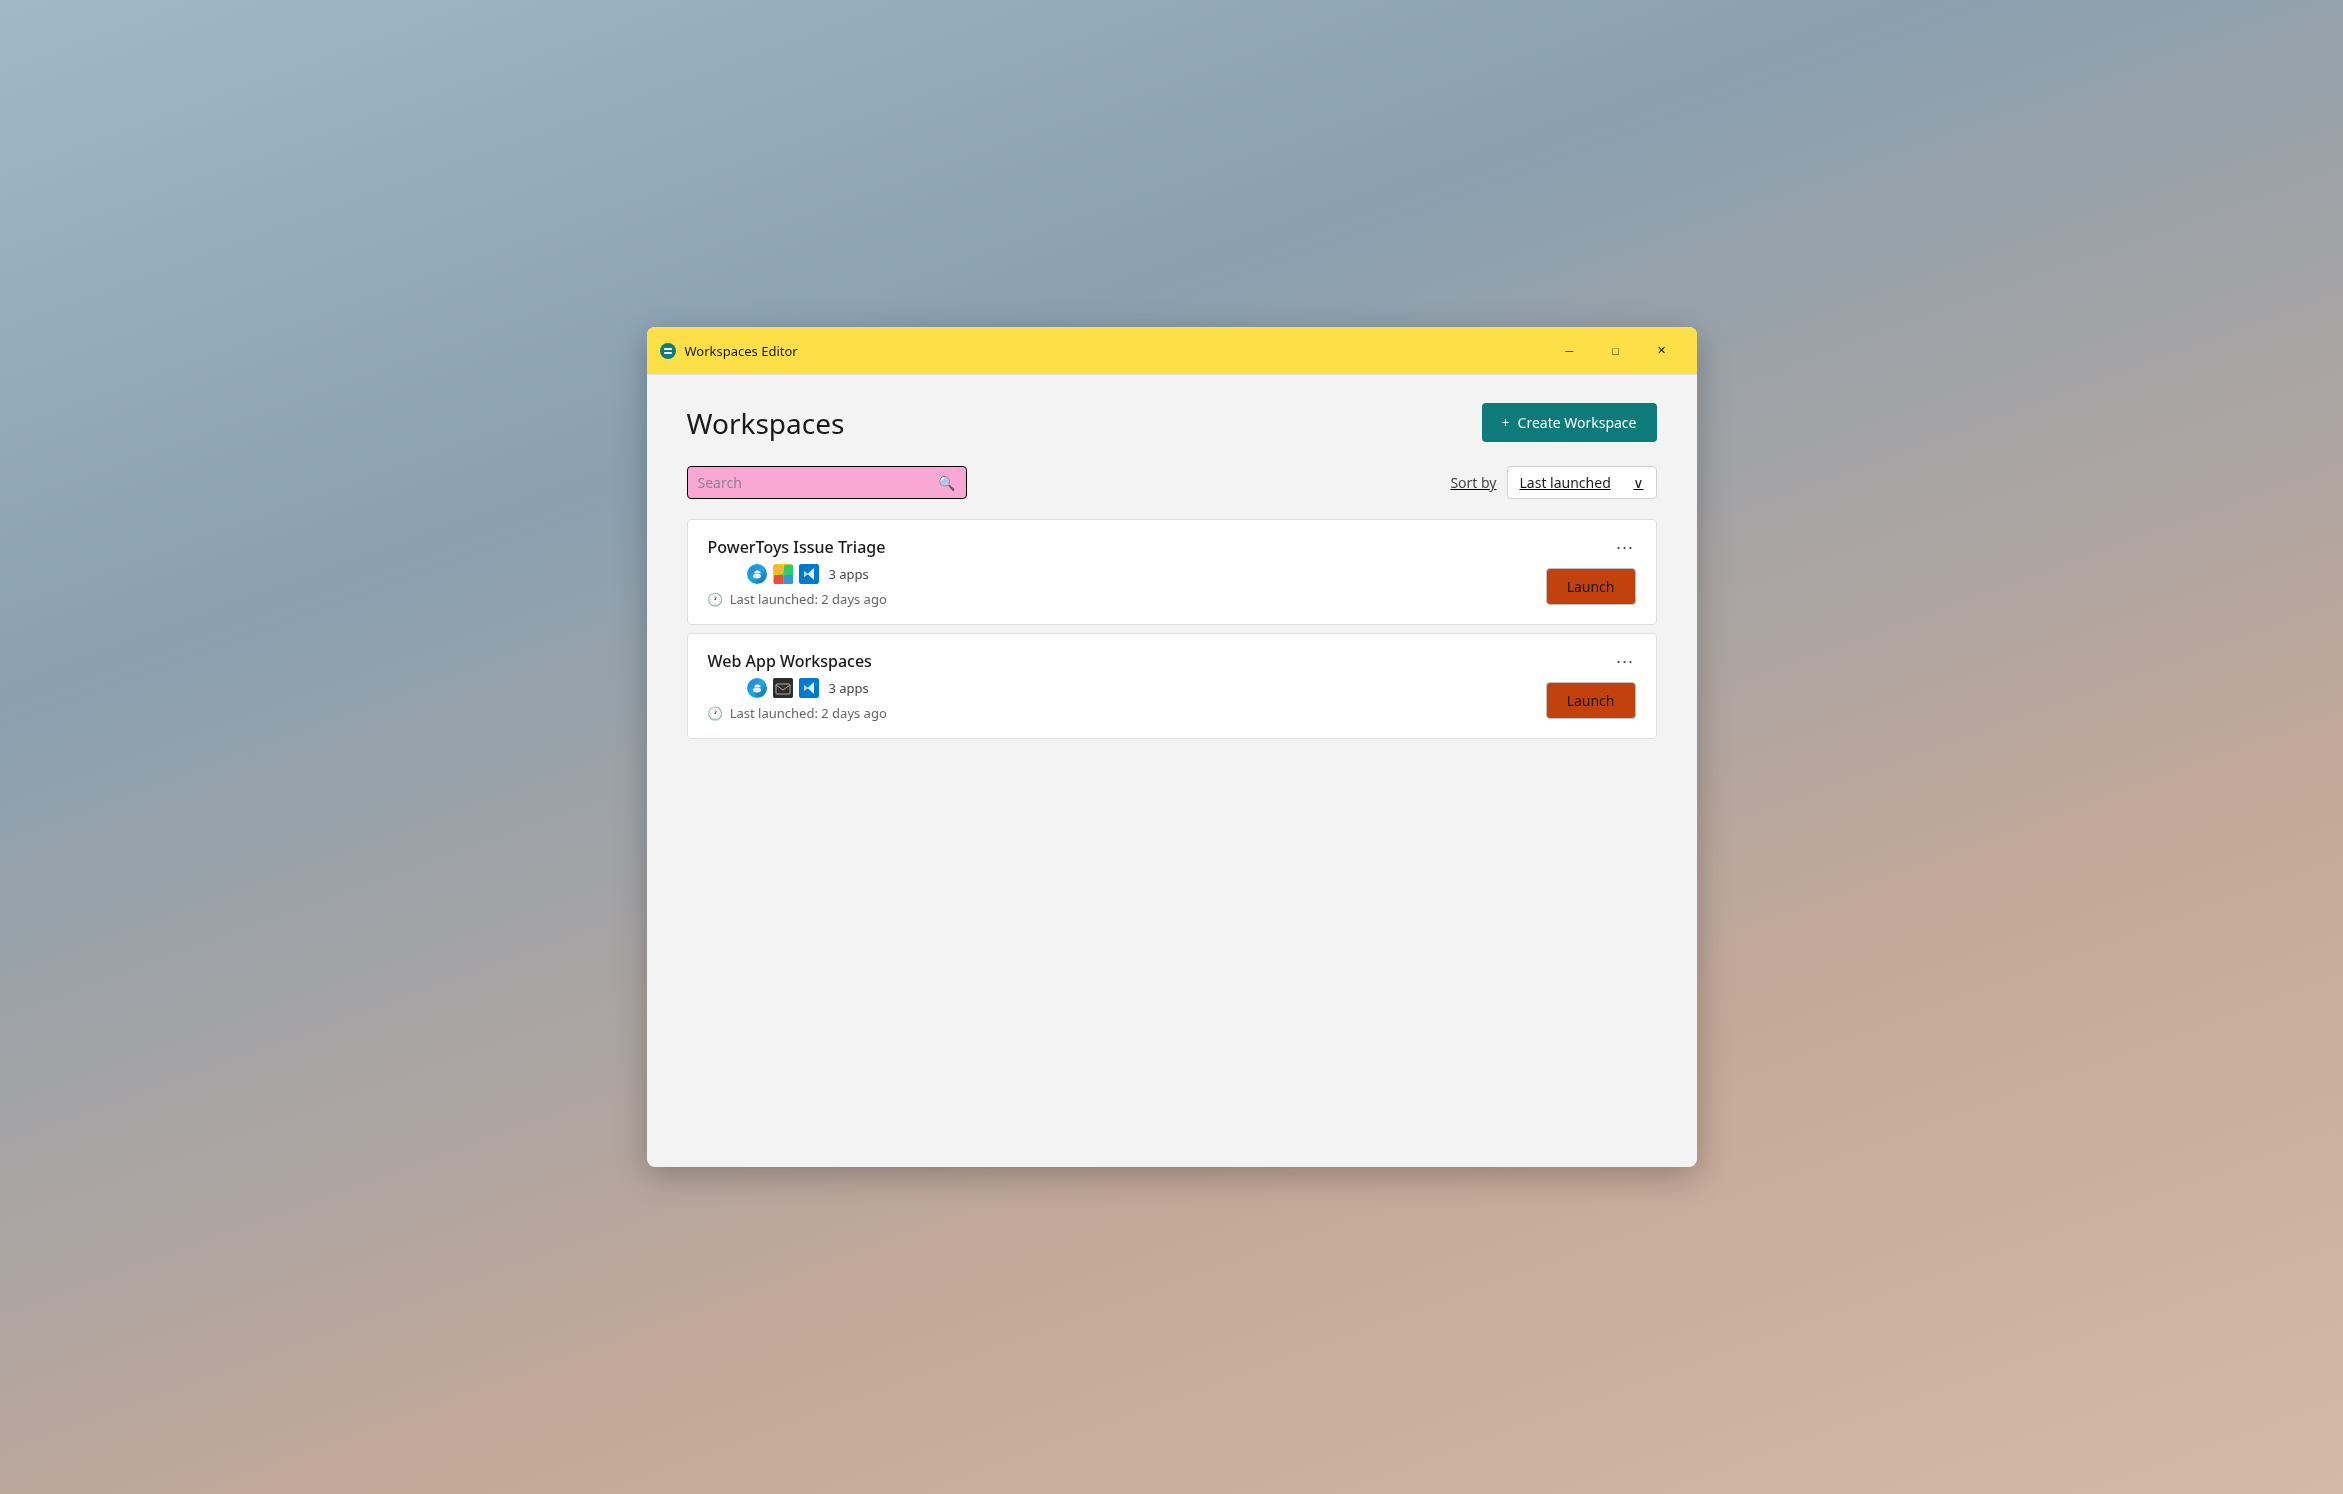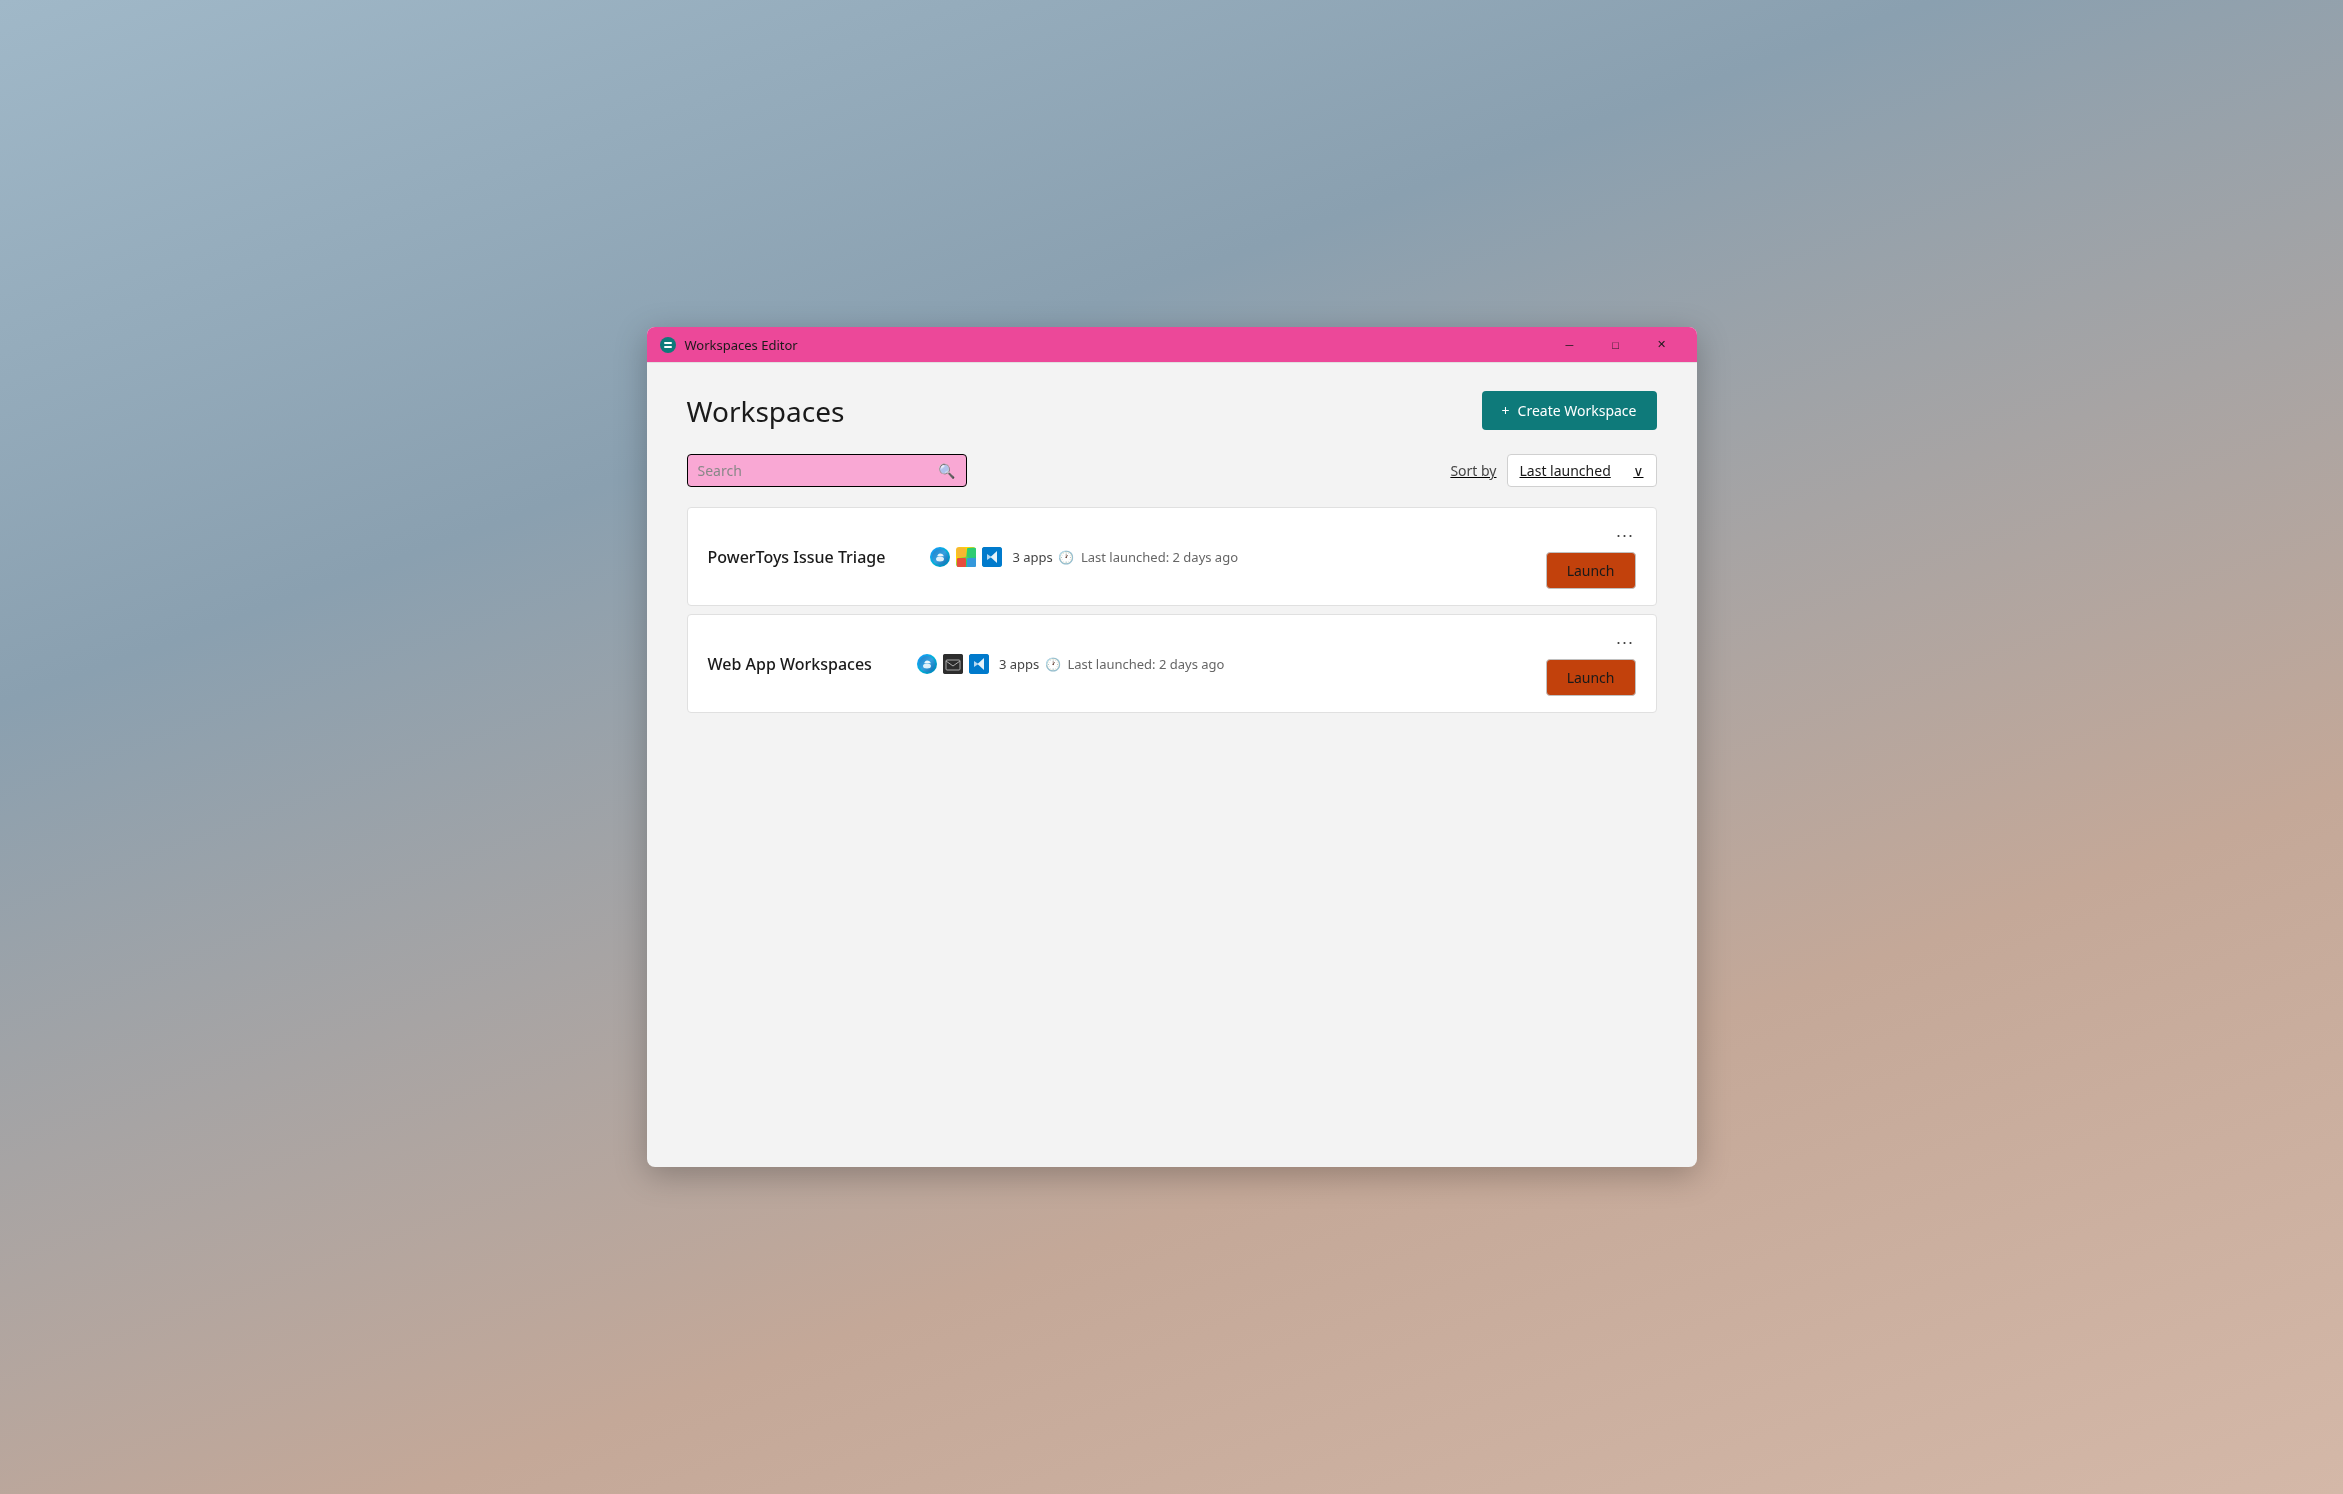--- a/index.html
+++ b/index.html
@@ -19,22 +19,22 @@
       min-height: 840px;
       background: #f3f3f3;
       border-radius: 8px;
       box-shadow: 0 8px 32px rgba(0,0,0,0.25);
       overflow: hidden;
       display: flex;
       flex-direction: column;
     }
 
     .titlebar {
-      background: #ec4899;
-      height: 36px;
+      background: #fde047;
+      height: 48px;
       display: flex;
       align-items: center;
       padding: 0 12px;
       border-bottom: 1px solid #e0e0e0;
       flex-shrink: 0;
     }
 
     .titlebar-icon {
       width: 18px;
       height: 18px;
@@ -174,21 +174,21 @@
       padding: 16px 20px;
       margin-bottom: 8px;
       display: flex;
       align-items: center;
       justify-content: space-between;
       position: relative;
     }
 
     .workspace-card-left {
       display: flex;
-      flex-direction: row;
+      flex-direction: column;
       gap: 6px;
     }
 
     .workspace-name {
       font-size: 16px;
       font-weight: 500;
       color: #1a1a1a;
     }
 
     .workspace-apps-row {

